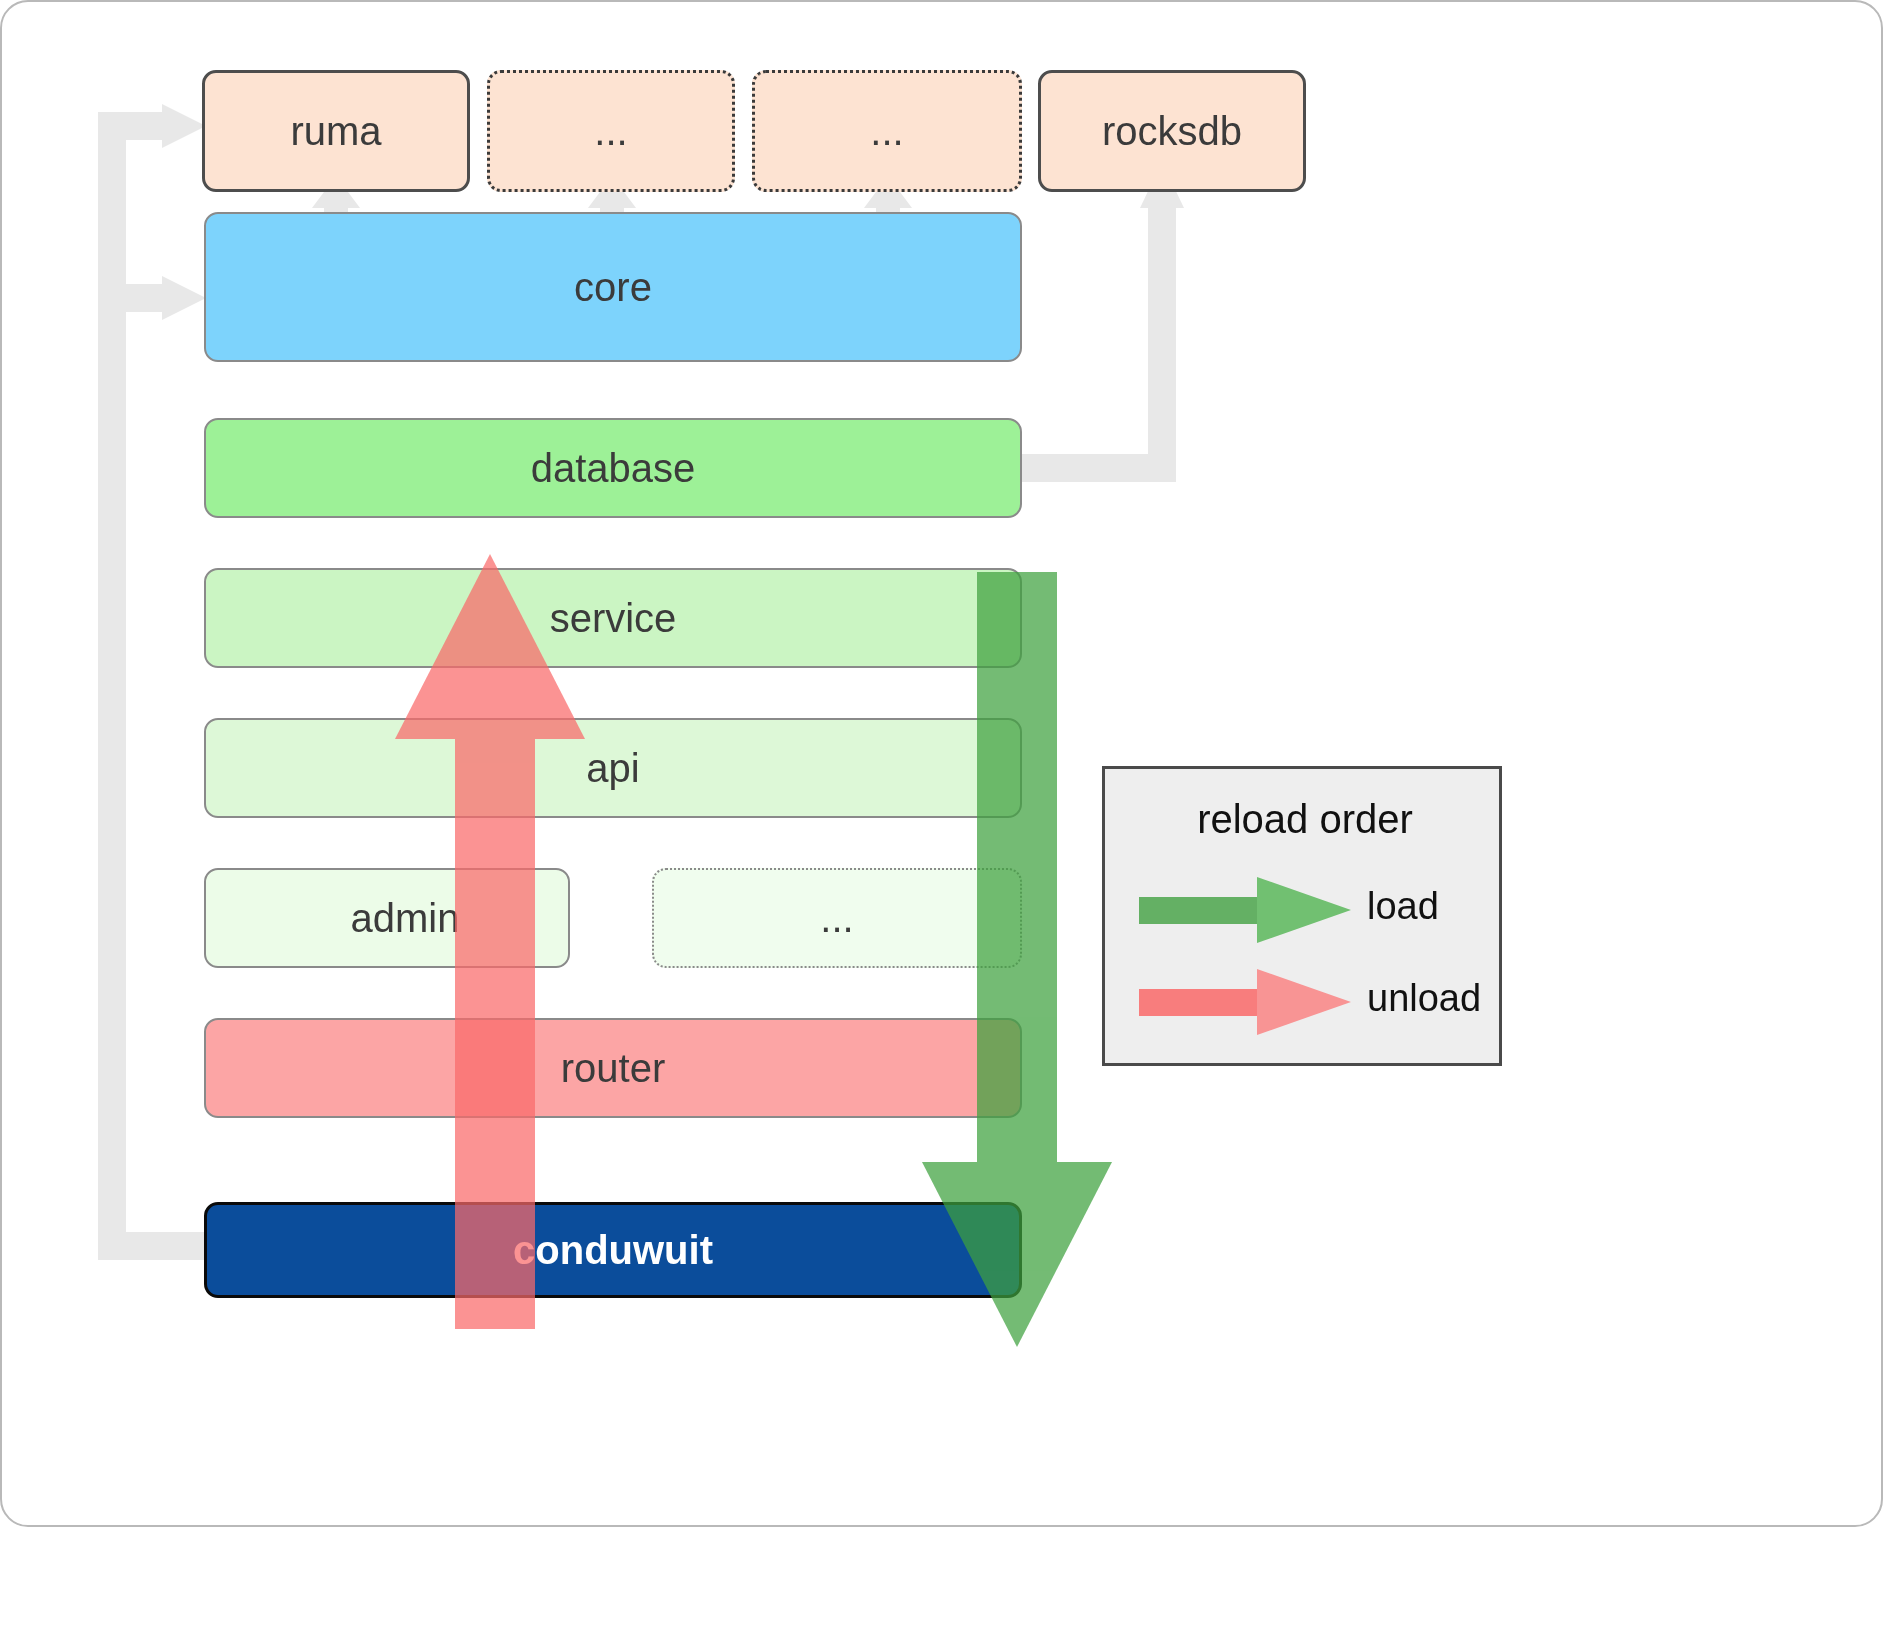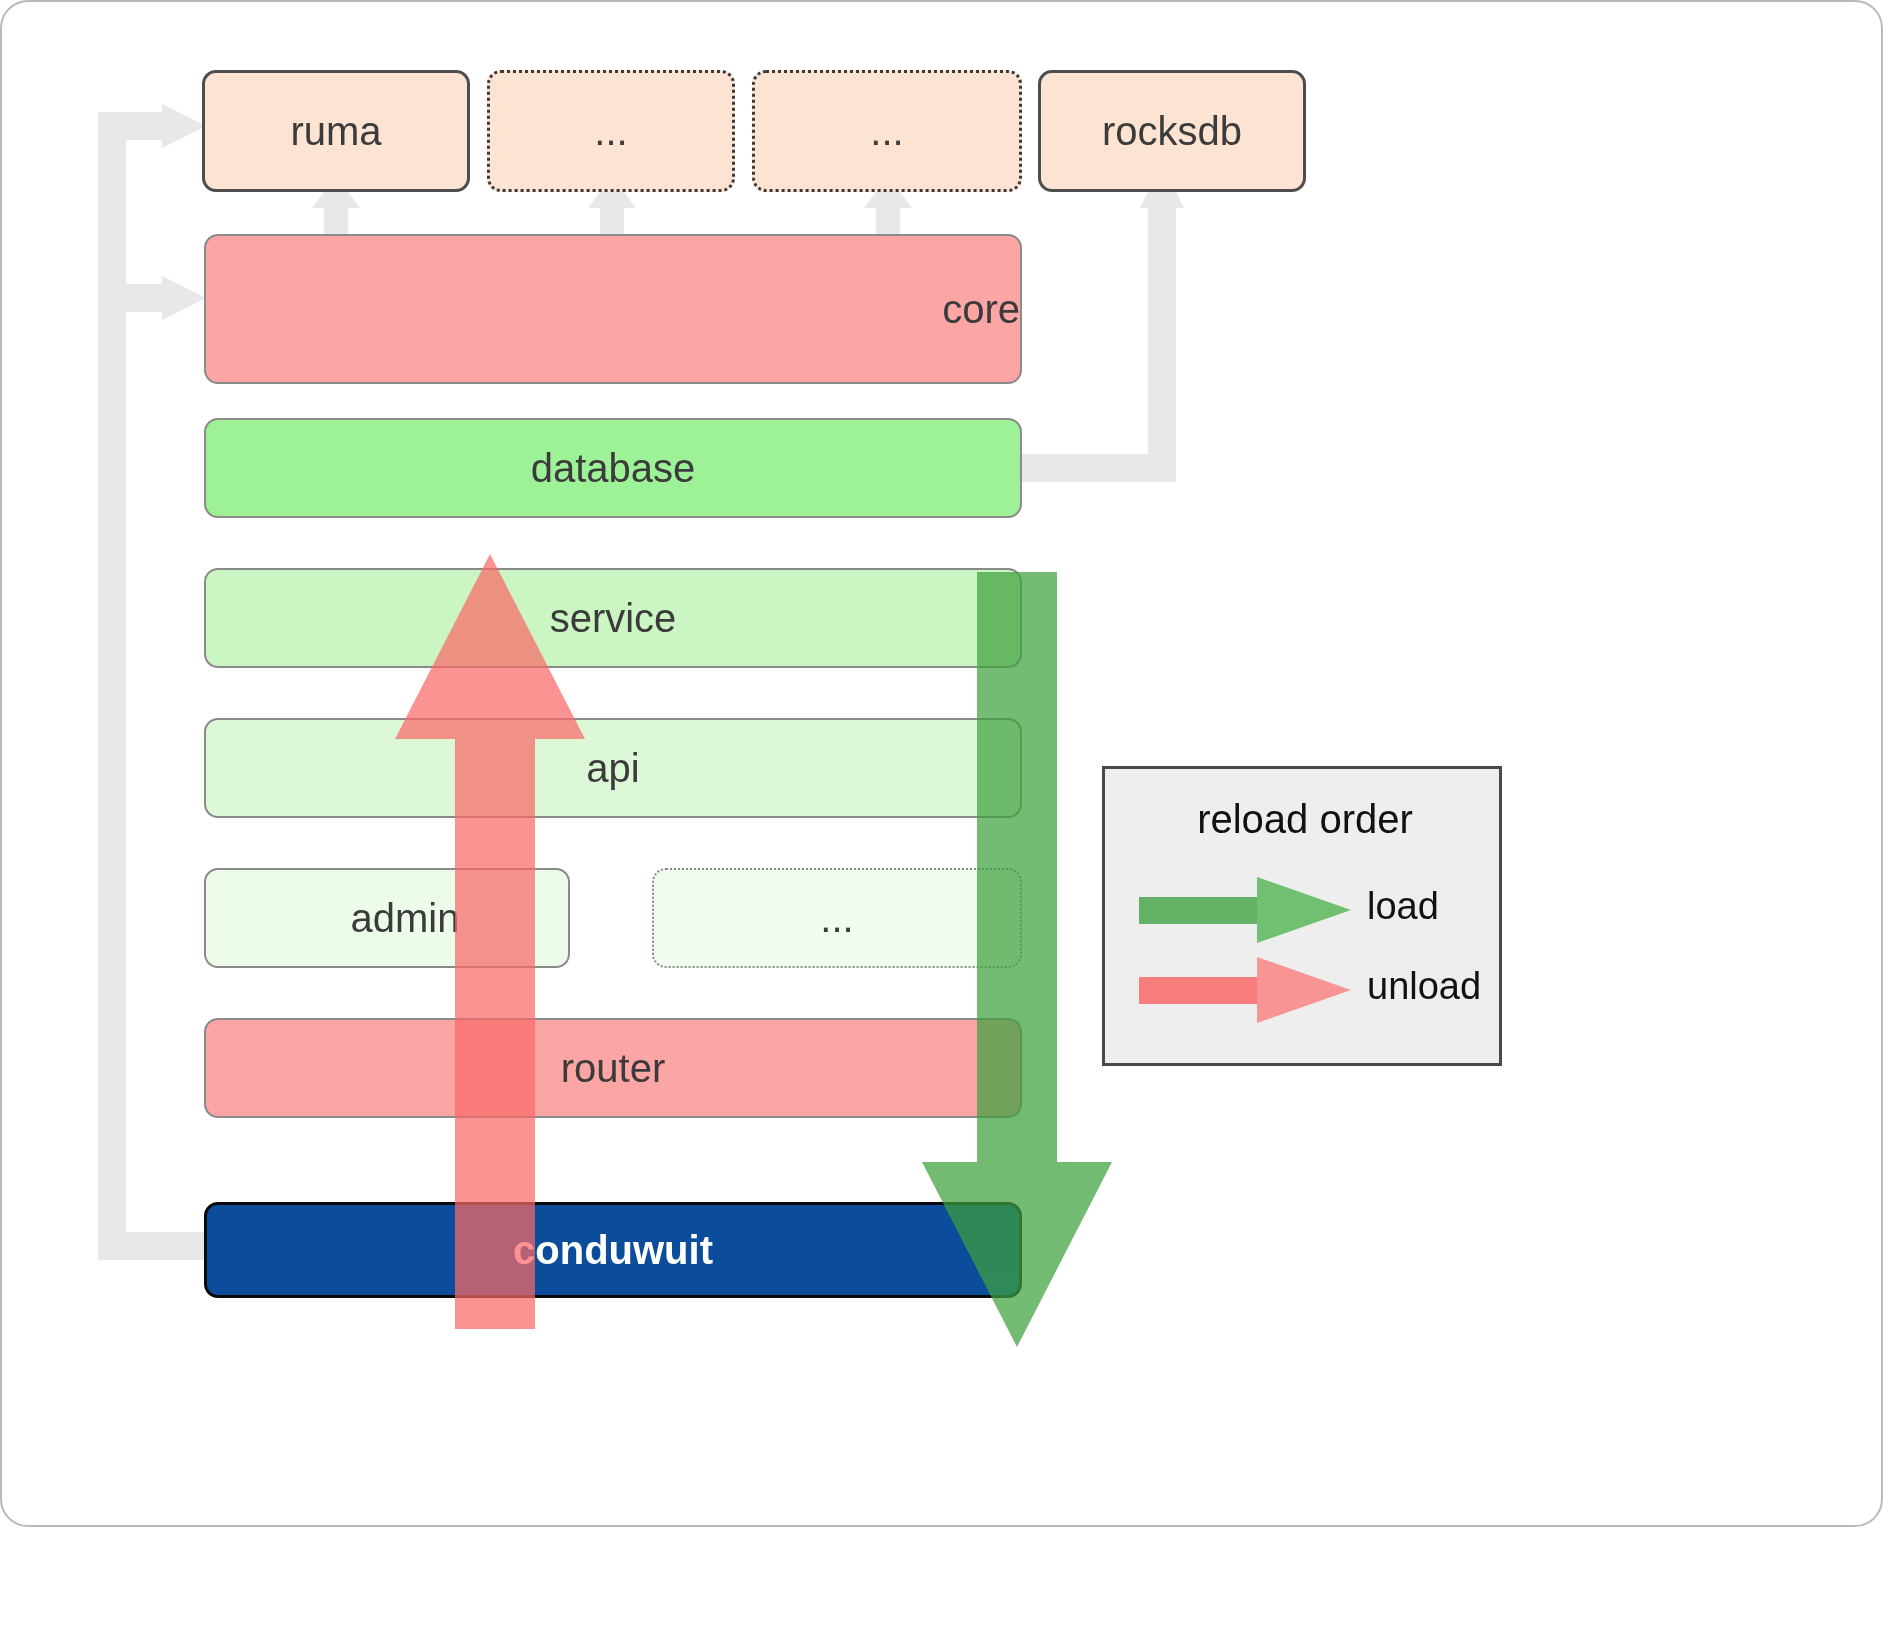--- a/index.html
+++ b/index.html
@@ -51,21 +51,21 @@
   #node-dots-1 { left: 485px;  width: 248px; }
   #node-dots-2 { left: 750px;  width: 270px; }
   #node-rocksdb{ left: 1036px; width: 268px; }
 
   
   .stack {
     left: 202px;
     width: 818px;
     border: 2px solid #8a8a8a;
   }
-  #node-core     { top: 232px;  height: 150px; background: #fca5a5; justify-content: flex-end; }
+  #node-core     { top: 210px;  height: 150px; background: #7dd3fc; }
   #node-database { top: 416px;  height: 100px; background: #9df197; }
   #node-service  { top: 566px;  height: 100px; background: #cbf5c3; }
   #node-api      { top: 716px;  height: 100px; background: #ddf8d7; }
   #node-admin    { top: 866px;  height: 100px; width: 366px; background: #ecfce8; padding-left: 36px; }
   #node-extra    { top: 866px;  left: 650px; width: 370px; height: 100px;
                    background: #f0fdee; border: 2px dotted #8a8a8a; }
   #node-router   { top: 1016px; height: 100px; background: #fca5a5; }
   #node-conduwuit{
     top: 1200px; left: 202px; width: 818px; height: 96px;
     background: #0b4d9b; border: 3px solid #0a0a0a;
@@ -91,21 +91,21 @@
     font-size: 40px;
     color: #111111;
   }
   .legend-row {
     position: absolute;
     left: 0;
     width: 400px;
     height: 84px;
   }
   #legend-row-load   { top: 98px; }
-  #legend-row-unload { top: 178px; padding-left: 28px; }
+  #legend-row-unload { top: 190px; padding-left: 28px; }
   .legend-swatch {
     position: absolute;
     left: 34px;
     top: 10px;
     width: 212px;
     height: 66px;
   }
   .legend-label {
     position: absolute;
     left: 262px;

